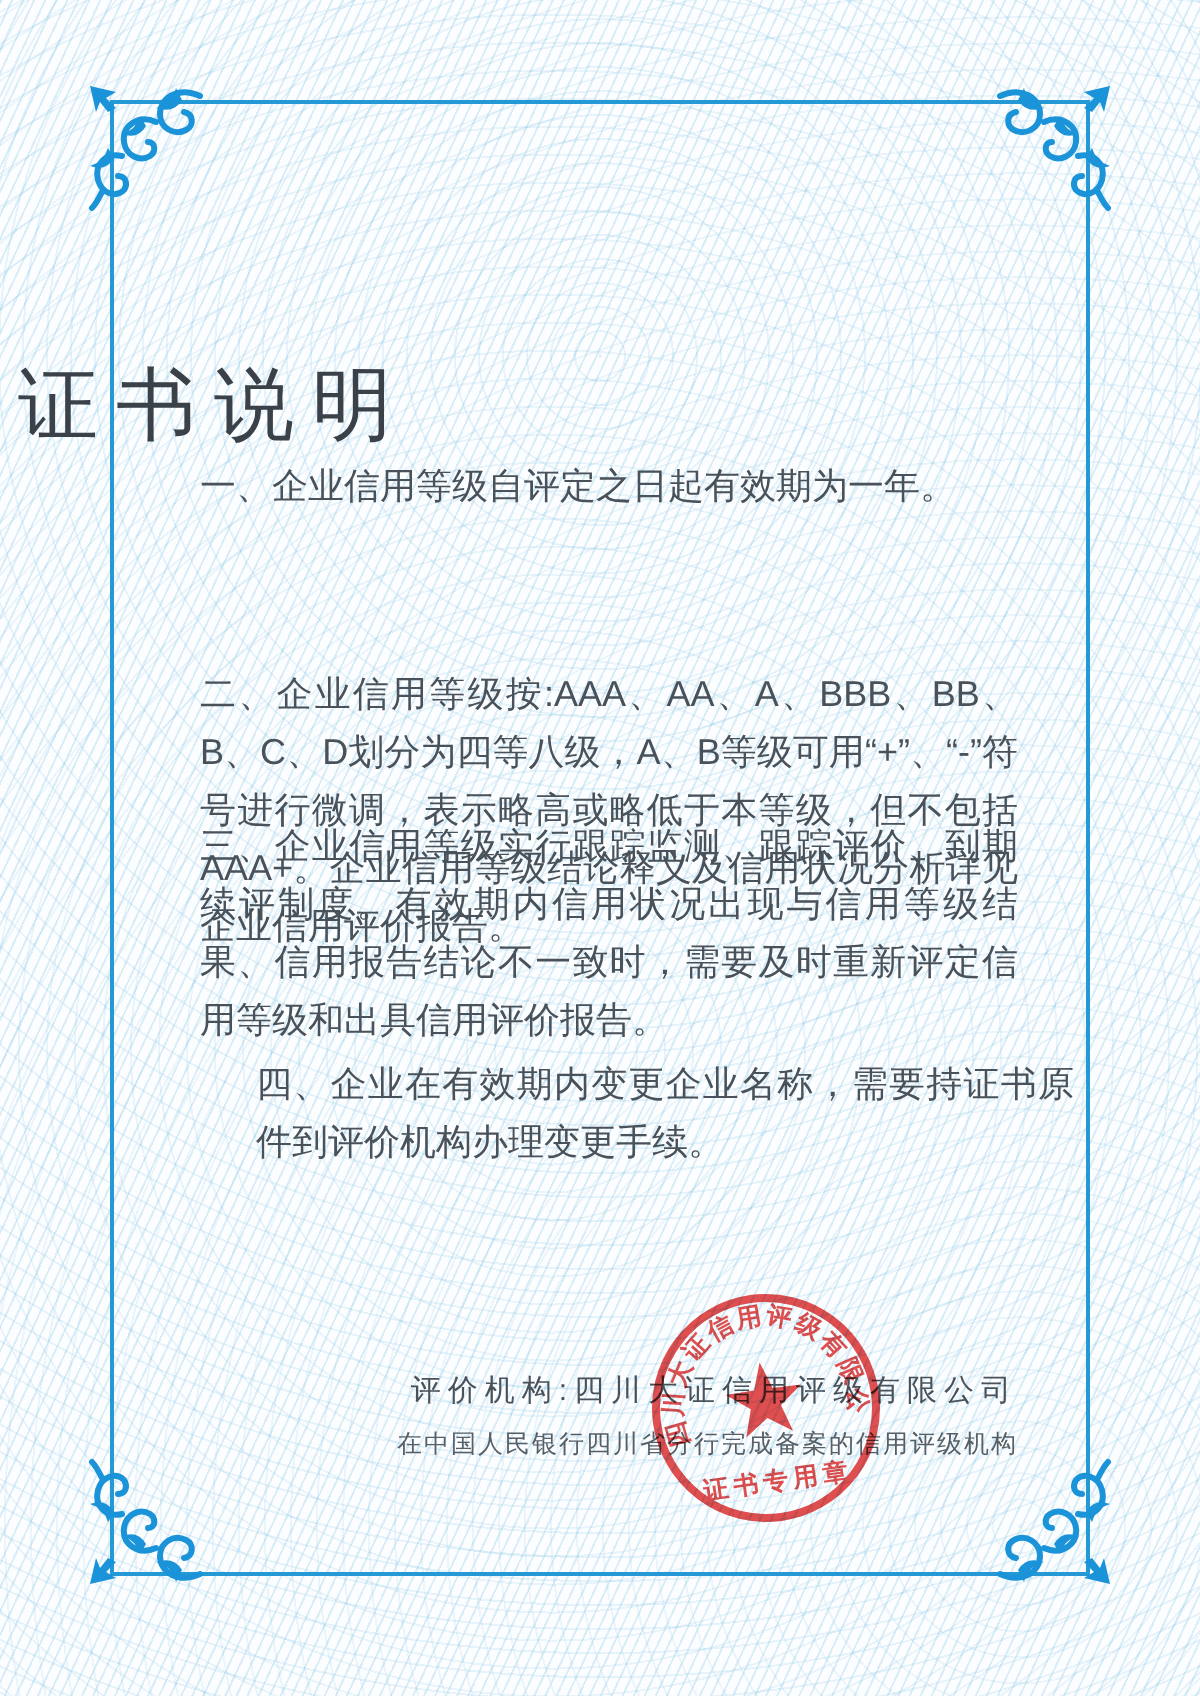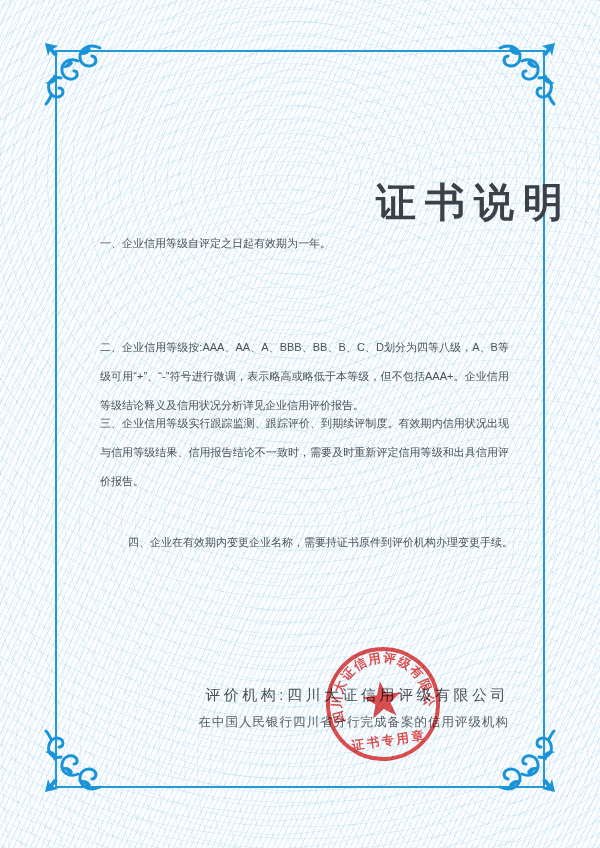--- a/index.html
+++ b/index.html
@@ -34,29 +34,29 @@
   }
   .corner { position: absolute; width: 66px; height: 66px; }
   .corner svg { display: block; width: 100%; height: 100%; }
   .corner.tl { left: 42px;  top: 40px; }
   .corner.tr { left: 492px; top: 40px;  transform: scaleX(-1); }
   .corner.bl { left: 42px;  top: 729px; transform: scaleY(-1); }
   .corner.br { left: 492px; top: 729px; transform: rotate(180deg); }
 
   .title {
     position: absolute; left: 0; top: 148px; width: 572px;
-    text-align: right;
-    font-size: 40px; font-weight: 700;
+    text-align: left;
+    font-size: 40px; font-weight: 400;
     letter-spacing: 9px; padding-left: 9px; box-sizing: border-box;
     color: #3a4148;
   }
   .clause {
     position: absolute; left: 100px; width: 409px;
     margin: 0;
-    font-size: 11px; line-height: 29px;
+    font-size: 18px; line-height: 29px;
     color: #49525a;
     text-align: justify;
     text-justify: inter-character;
   }
   .clause.c1 { top: 229px; }
   .clause.c2 { top: 285px; margin-top: 48px; }
   .clause.c3 { top: 409px; }
   .clause.c4 { top: 528px; margin-left: 28px; }
   .clause.c5 { top: 594px; }
   .clause.c6 { top: 647px; }

